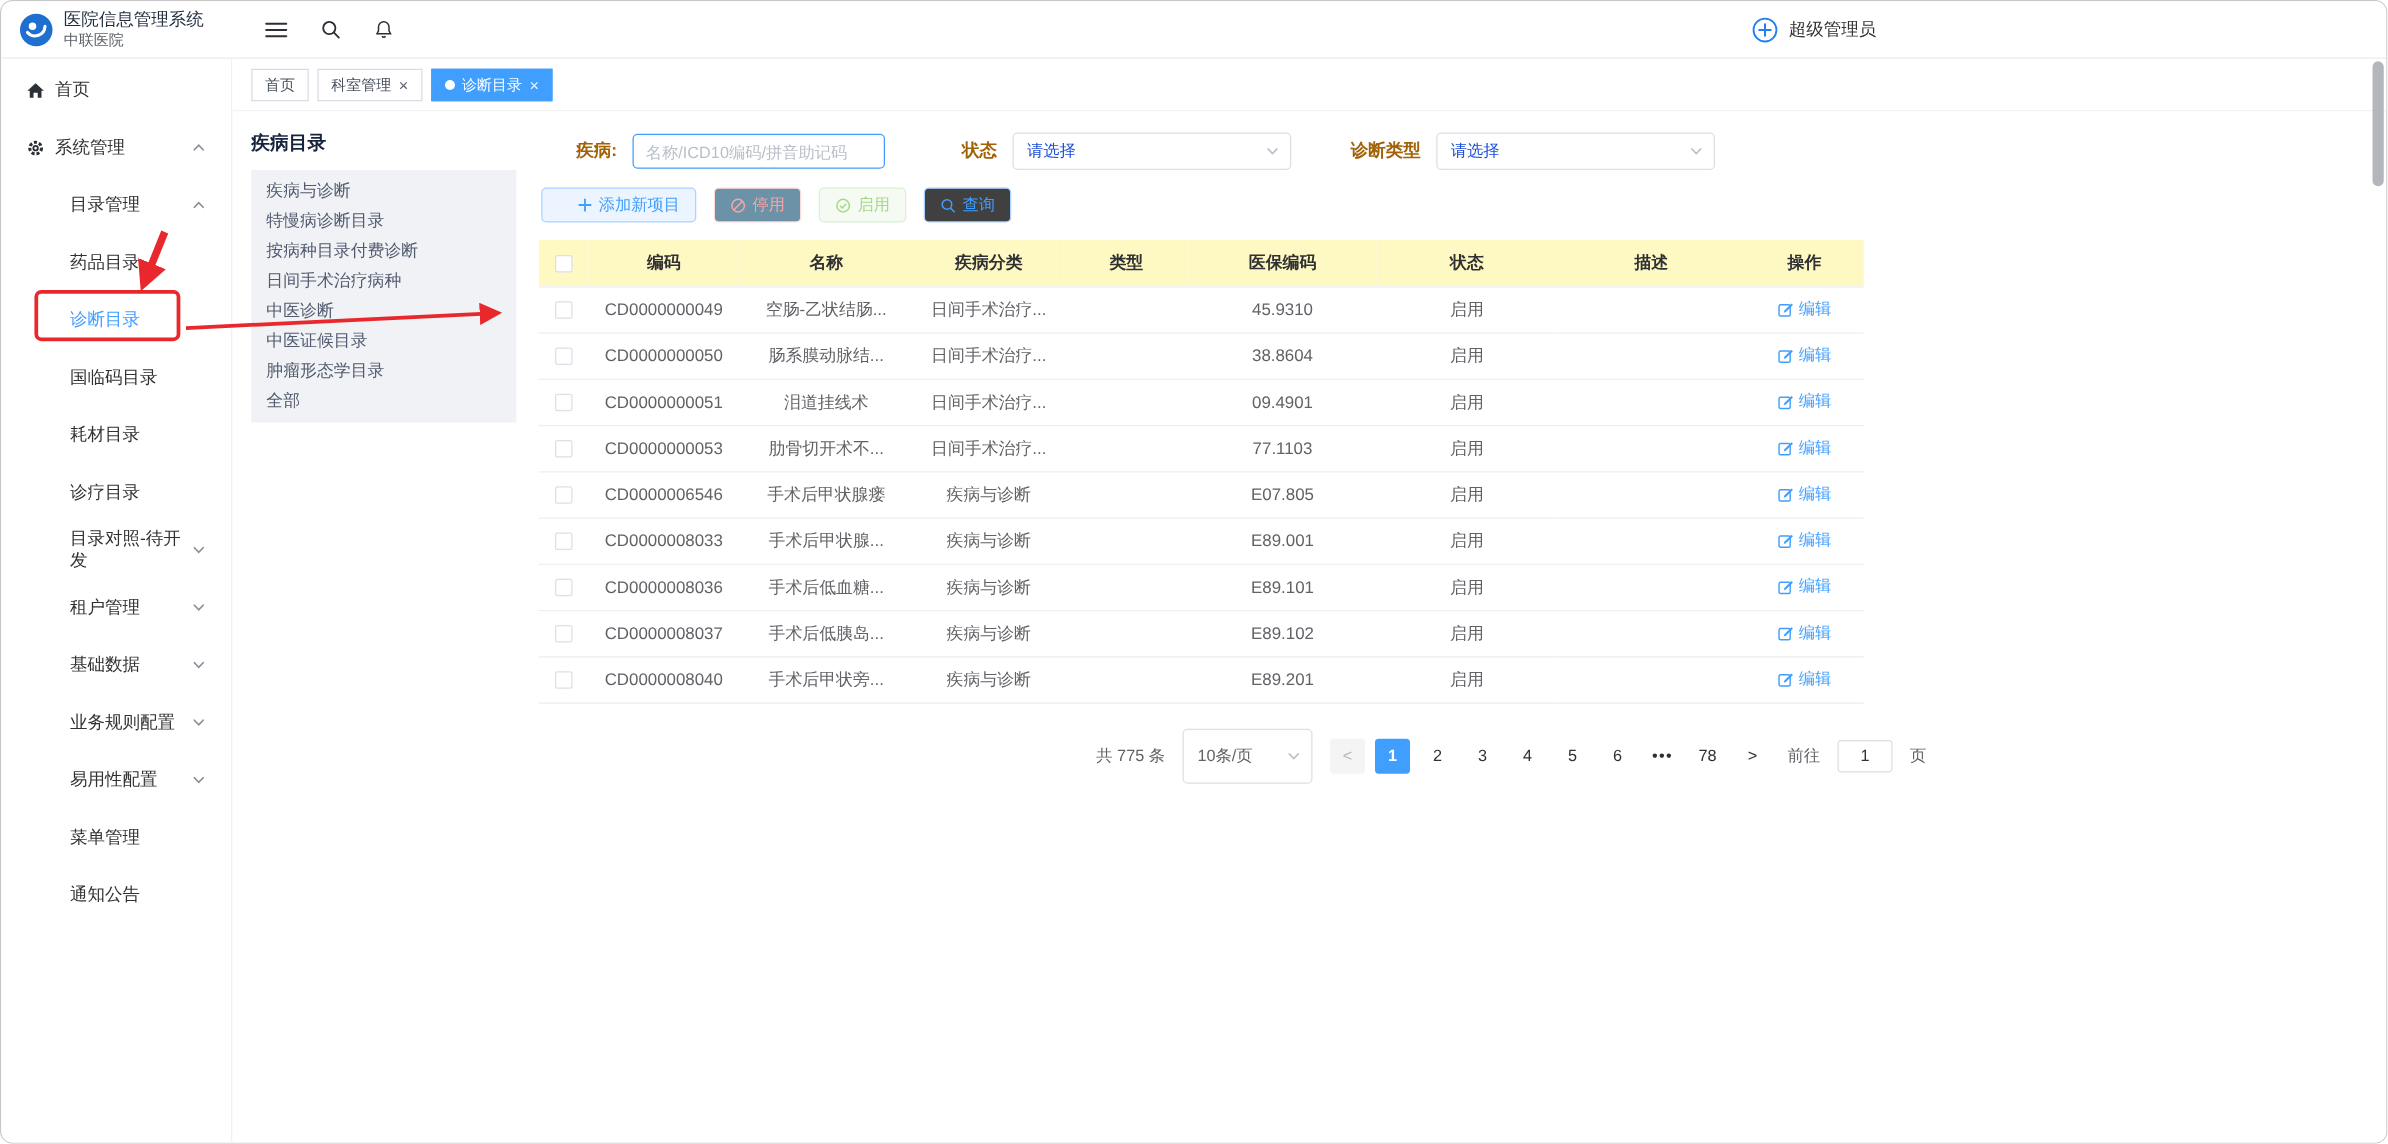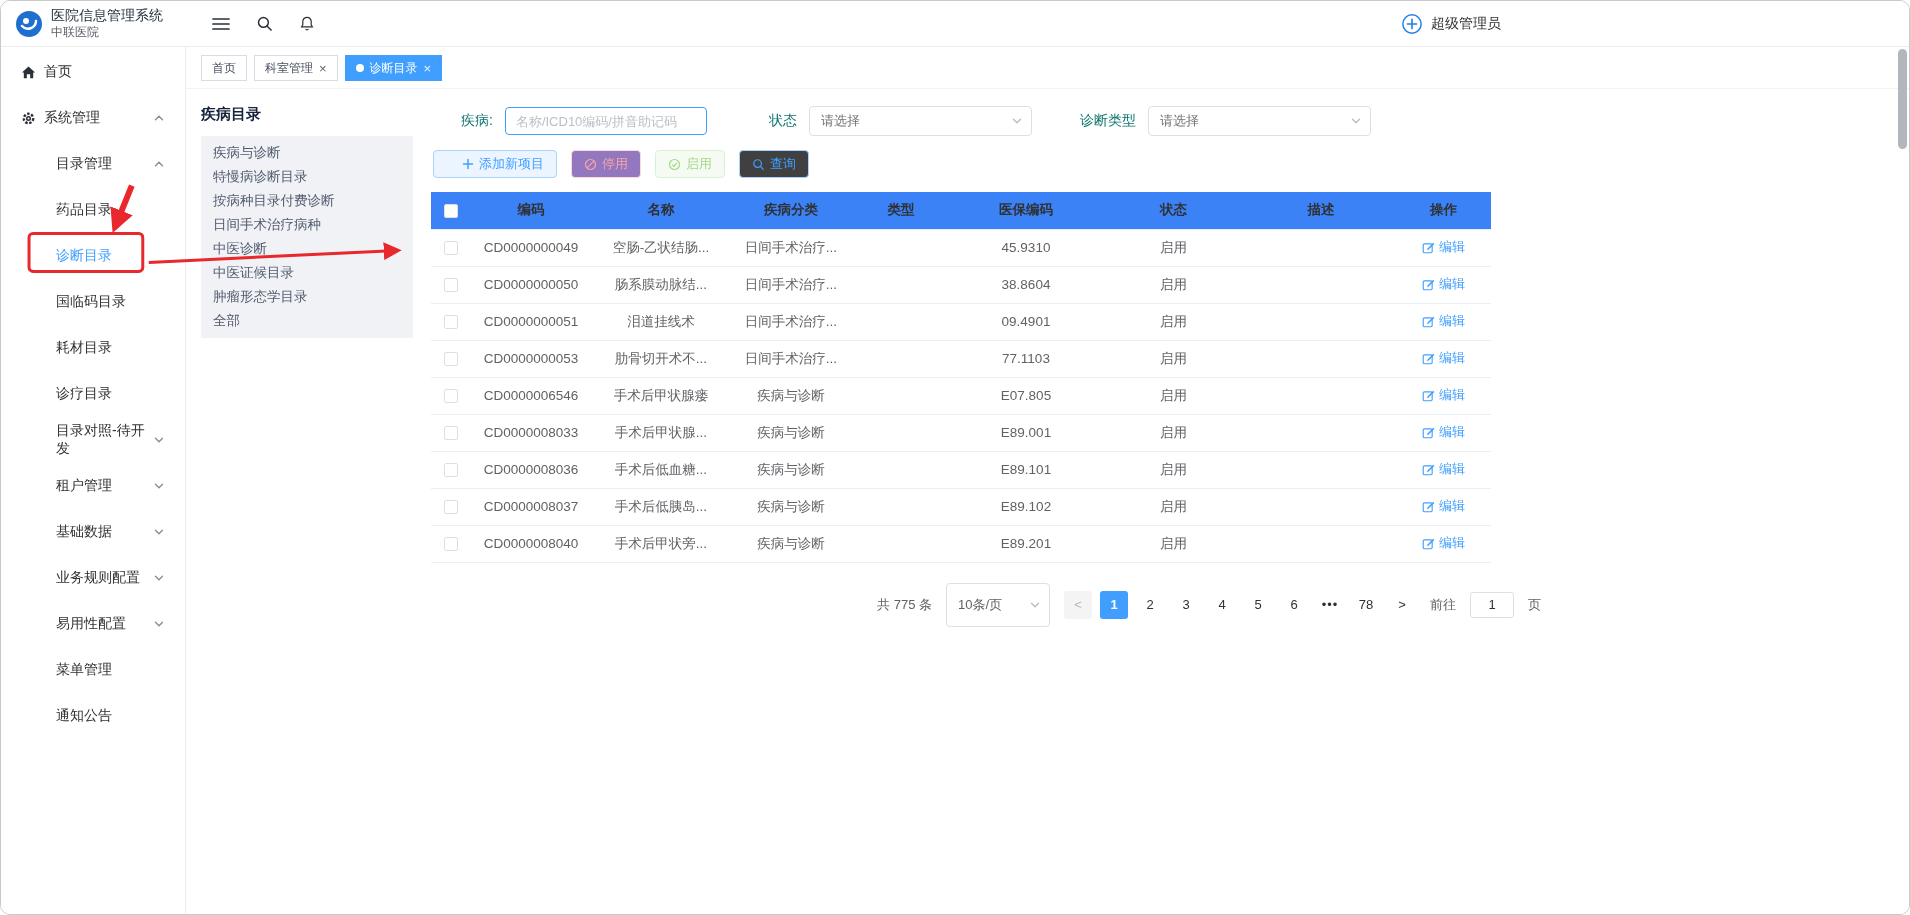--- a/index.html
+++ b/index.html
@@ -48,41 +48,41 @@
   .content{display:flex;padding:16px 0 0 15px;flex:1;}
 
   .tree-panel{width:212px;flex:none;}
   .tree-title{margin:0 0 12px 0;font-size:15px;font-weight:bold;color:#17233d;}
   .tree-list{background:#f0f2f5;padding:5px 0;}
   .tree-item{height:24px;line-height:24px;padding-left:12px;font-size:13.5px;color:#515a6e;cursor:pointer;white-space:nowrap;}
 
   .work{margin-left:18px;flex:1;min-width:0;}
 
   .filter-row{display:flex;align-items:center;padding-left:30px;margin-bottom:13px;height:32px;}
-  .flt-label{font-weight:normal;color:#0f766e;margin-right:12px;white-space:nowrap;}
+  .flt-label{font-weight:bold;color:#a16207;margin-right:12px;white-space:nowrap;}
   .search-input{width:202px;height:28px;border:1px solid var(--primary);border-radius:4px;padding:0 10px;font-size:13px;outline:none;color:#303133;font-family:inherit;}
   .search-input::placeholder{color:#b9bfc9;}
   .sel{position:relative;height:30px;border:1px solid #dcdfe6;border-radius:4px;background:#fff;display:flex;align-items:center;padding:0 26px 0 11px;cursor:pointer;}
-  .sel .ph{color:#737373;font-size:13px;white-space:nowrap;}
+  .sel .ph{color:#1d4ed8;font-size:13px;white-space:nowrap;}
   .sel .sel-arrow{position:absolute;right:8px;top:50%;transform:translateY(-50%);color:#b9bfc9;display:inline-flex;}
   .sel.w222{width:223px;}
   .g2{margin-left:62px;}
   .g3{margin-left:48px;}
 
   .btn-row{display:flex;gap:14px;margin:0 0 14px 2px;}
   .btn{height:28px;padding:0 12px;border-radius:4px;font-size:13px;display:inline-flex;align-items:center;gap:5px;cursor:pointer;border:1px solid transparent;font-family:inherit;background:#fff;}
   .btn .bicon{display:inline-flex;}
   .btn-add{color:var(--primary);background:#ecf5ff;border-color:#a8d2ff;padding-left:28px;}
-  .btn-stop{color:var(--danger);background:#4c1d95;border-color:#fbc4c4;opacity:.6;cursor:not-allowed;}
+  .btn-stop{color:var(--danger);background:#0c4a6e;border-color:#fbc4c4;opacity:.6;cursor:not-allowed;}
   .btn-start{color:var(--success);background:#f0f9eb;border-color:#c2e7b0;opacity:.6;cursor:not-allowed;}
   .btn-query{color:var(--primary);background:#404040;border-color:#a8d2ff;}
 
   
   table.grid{border-collapse:collapse;table-layout:fixed;width:1060px;}
-  .grid th{background:#3b82f6;height:37px;font-size:13.5px;font-weight:bold;color:#303133;border-bottom:1px solid #ebeef5;text-align:center;}
+  .grid th{background:#fef9c3;height:37px;font-size:13.5px;font-weight:bold;color:#303133;border-bottom:1px solid #ebeef5;text-align:center;}
   .grid td{height:37px;font-size:13.5px;color:#606266;border-bottom:1px solid #ebeef5;text-align:center;white-space:nowrap;overflow:hidden;}
   .col-check{width:40px;}
   .col0{width:120px;} .col1{width:140px;} .col2{width:120px;} .col3{width:100px;}
   .col4{width:150px;} .col5{width:145px;} .col6{width:150px;} .col7{width:95px;}
   .checkbox{display:inline-block;width:14px;height:14px;border:1px solid #dcdfe6;border-radius:2px;background:#fff;vertical-align:middle;cursor:pointer;}
   .edit-link{color:var(--primary);display:inline-flex;align-items:center;gap:4px;cursor:pointer;font-size:13px;}
 
   
   .pagination{width:1110px;margin-top:20px;display:flex;align-items:center;justify-content:flex-end;gap:14px;color:#606266;font-size:13px;}
   .sel.small{width:104px;height:44px;}

